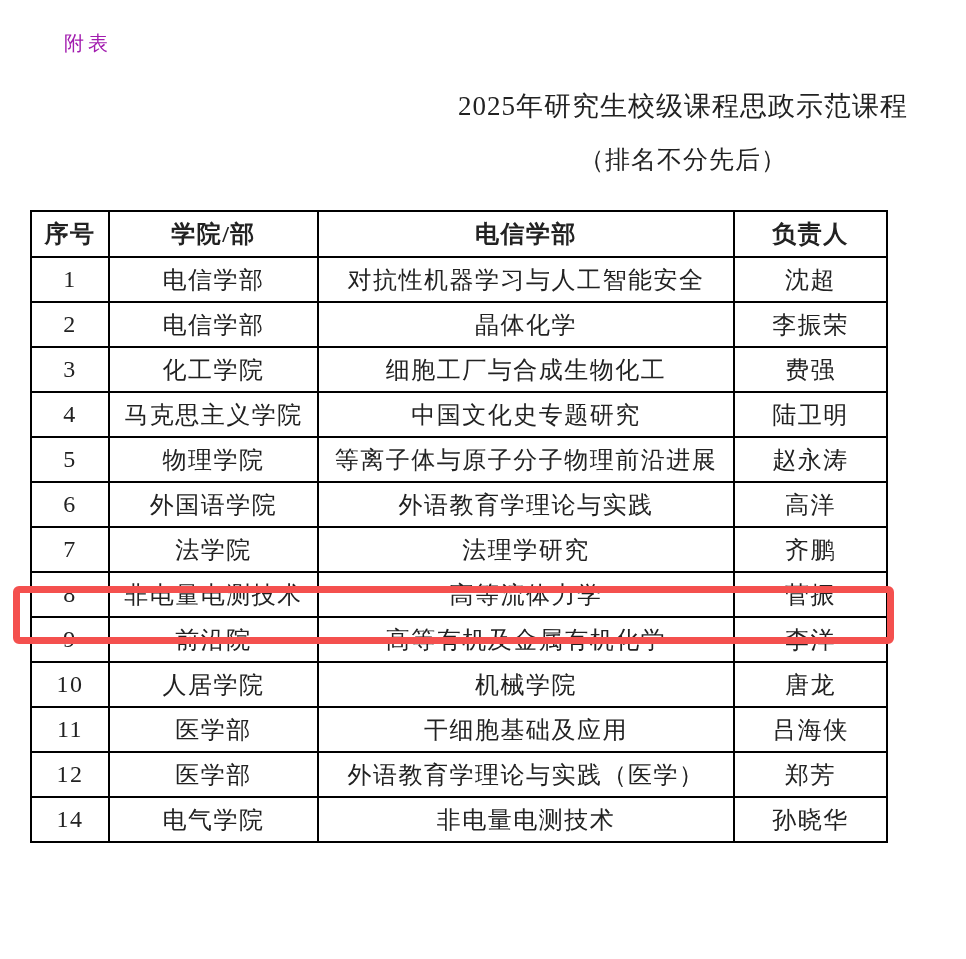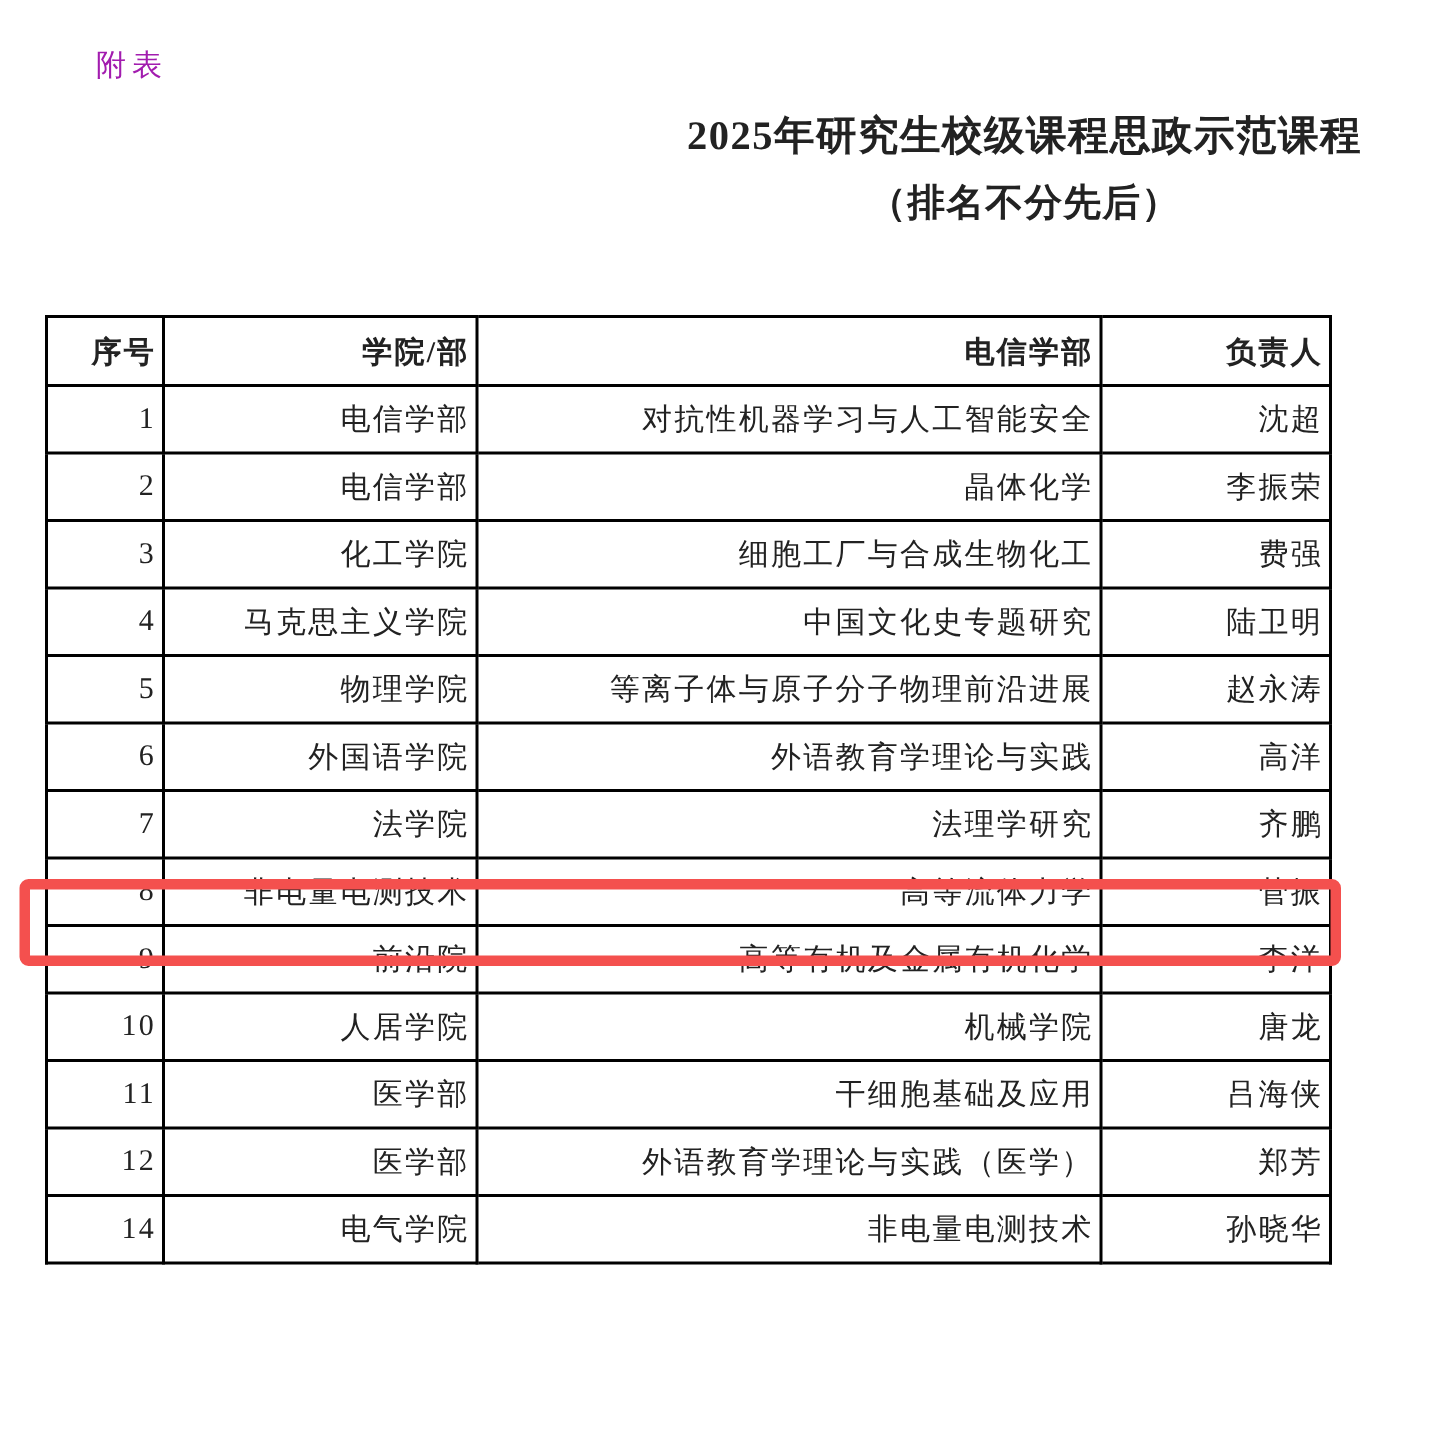--- a/index.html
+++ b/index.html
@@ -25,46 +25,46 @@
   }
   .heading {
     position: absolute;
     left: 400px;
     top: 72px;
     width: 566px;
     text-align: center;
   }
   .doc-title {
     font-size: 27px;
-    font-weight: bold;
+    font-weight: normal;
     line-height: 1.4;
     letter-spacing: 1px;
-    margin: 0;
+    margin: 16px;
   }
   .doc-subtitle {
     font-size: 25px;
-    font-weight: bold;
+    font-weight: normal;
     line-height: 1.4;
     letter-spacing: 1px;
     margin: 8px 0 0 0;
   }
   table.course-table {
     position: absolute;
     left: 30px;
     top: 210px;
     width: 856px;
     border-collapse: collapse;
     table-layout: fixed;
   }
   .course-table th,
   .course-table td {
     border: 2px solid #000000;
-    text-align: right;
+    text-align: center;
     vertical-align: middle;
-    font-size: 20px;
+    font-size: 24px;
     letter-spacing: 1.5px;
     padding: 0 4px;
     overflow: hidden;
     white-space: nowrap;
   }
   .course-table th {
     height: 44px;
     font-weight: bold;
   }
   .course-table td {

